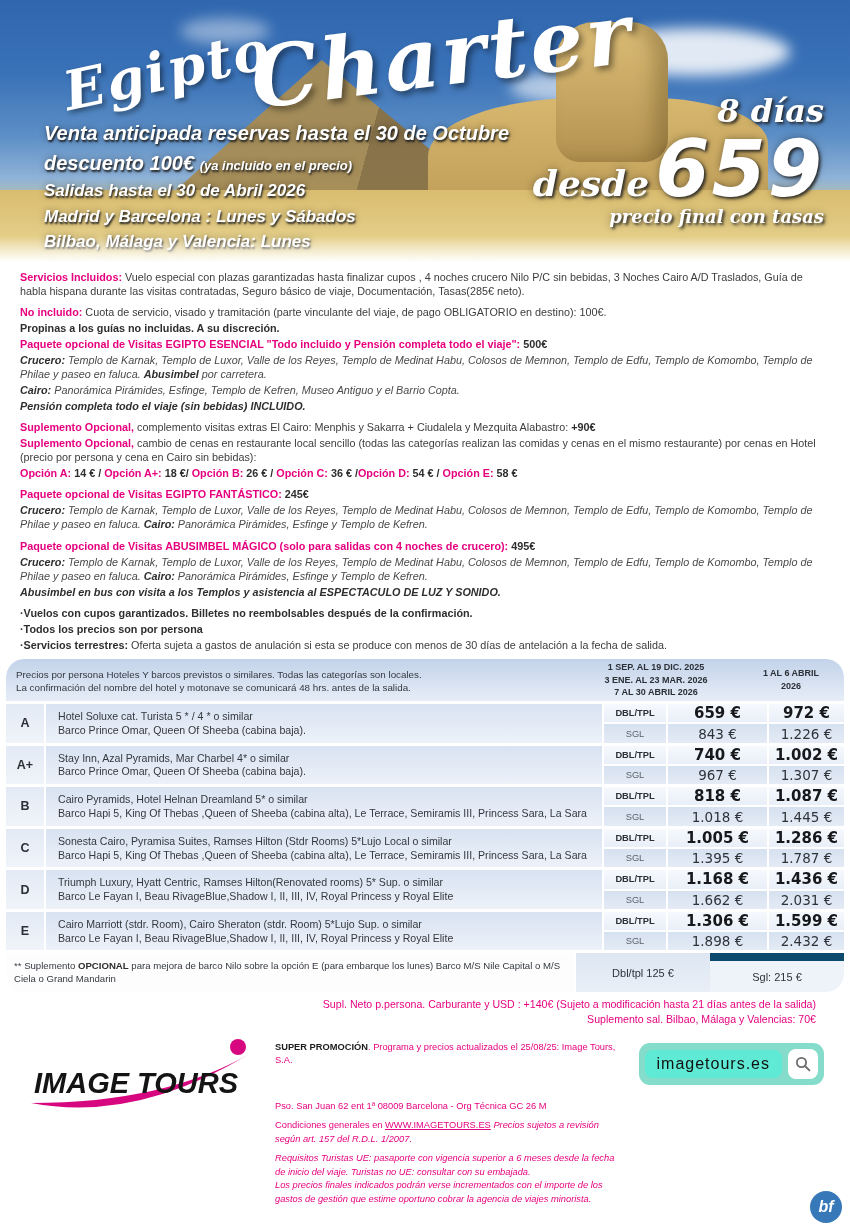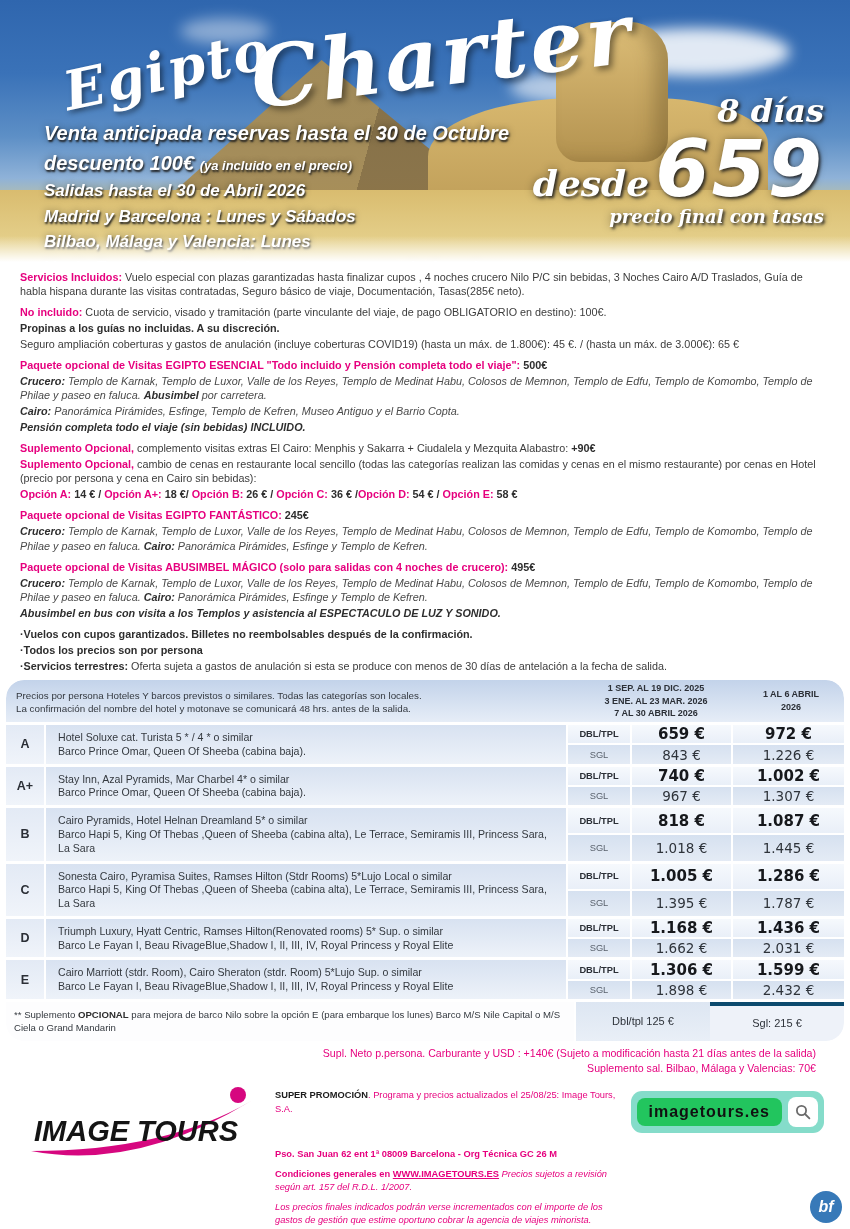--- a/index.html
+++ b/index.html
@@ -68,61 +68,61 @@
   .t-head .dates1 { width:164px; display:flex; align-items:center; justify-content:center; text-align:center;
     font-weight:bold; font-size:9px; white-space:pre-line; color:#2b2f36; line-height:1.4; }
   .t-head .dates2 { width:106px; display:flex; align-items:center; justify-content:center; text-align:center;
     font-weight:bold; font-size:9px; white-space:pre-line; color:#2b2f36; line-height:1.4; }
 
   .t-group { display:flex; border-top:3px solid #fff; }
   .cell-label { width:38px; background:linear-gradient(180deg,#e3eaf5,#f0f4fa);
     display:flex; align-items:center; justify-content:center; font-weight:bold; font-size:12.5px; color:#2b2f36; }
   .cell-desc { flex:1; background:linear-gradient(180deg,#d8e2f1,#edf2f9); padding:6px 10px 5px 12px;
     white-space:pre-line; color:#34393f; font-size:10.6px; line-height:1.3; border-left:2px solid #fff; }
-  .cell-right { width:278px; display:flex; flex-direction:column; border-left:2px solid #fff; }
+  .cell-right { width:242px; display:flex; flex-direction:column; border-left:2px solid #fff; }
   .sub { display:flex; flex:1; }
   .sub + .sub { border-top:2px solid #fff; }
   .sub .rate { width:62px; display:flex; align-items:center; justify-content:center;
     font-size:9.3px; font-weight:bold; color:#2b2f36; }
   .sub .p1 { width:101px; display:flex; align-items:center; justify-content:center;
     border-left:2px solid #fff; font-family:"DejaVu Sans",sans-serif; }
   .sub .p2 { flex:1; display:flex; align-items:center; justify-content:center;
     border-left:2px solid #fff; font-family:"DejaVu Sans",sans-serif; }
   .sub.dbl { background:linear-gradient(180deg,#f6f9fd,#e9eff8); }
   .sub.dbl .p1,.sub.dbl .p2 { font-size:15px; font-weight:bold; color:#16181c; }
   .sub.sgl { background:linear-gradient(180deg,#d6e1f0,#e4ebf5); }
   .sub.sgl .rate { font-weight:normal; color:#5a626d; }
   .sub.sgl .p1,.sub.sgl .p2 { font-size:13.5px; color:#2e333a; }
 
   .t-sup { display:flex; border-top:3px solid #fff; border-radius:0 0 18px 18px; overflow:hidden; }
   .t-sup .sup-note { flex:1; background:#fdfdfe; padding:7px 10px 6px 8px; font-size:9.6px; color:#34393f; line-height:1.35; }
   .t-sup .sup-right { width:270px; display:flex; flex-direction:row; border-left:2px solid #fff; }
   .t-sup .sup-cell { flex:1; display:flex; align-items:center; justify-content:center;
     font-size:11px; color:#2e333a; background:linear-gradient(180deg,#dde6f2,#e9eff7); }
-  .t-sup .sup-cell + .sup-cell { border-top:4px solid #0c4a6e; background:#eef2f9; }
+  .t-sup .sup-cell + .sup-cell { border-top:8px solid #0c4a6e; background:#eef2f9; }
 
   .after-table { text-align:right; padding:5px 34px 0 0; font-size:10.6px; line-height:1.4;
     color:#e6007e; font-weight:normal; }
 
   
   .footer { display:flex; padding:10px 26px 0 26px; gap:14px; align-items:flex-start; }
   .logo { position:relative; width:235px; height:92px; flex:none; }
   .logo-swoosh { position:absolute; left:0; top:0; width:235px; height:92px; }
   .logo-text { position:absolute; left:8px; top:30px; font-size:29px; font-weight:900; font-style:italic;
     color:#141414; letter-spacing:0px; font-family:"Liberation Sans",sans-serif; white-space:nowrap; }
   .foot-mid { flex:1; font-size:9.3px; line-height:1.45; padding-top:4px; }
   .foot-mid .row { margin-bottom:6px; }
   .fm { color:#e6007e; }
-  .fm-b { color:#e6007e; font-weight:bold;margin-top:32px; }
+  .fm-b { color:#e6007e; font-weight:normal;margin-top:32px; }
   .fm-i { color:#e6007e; font-style:italic; }
   .black-b { color:#1c1c1c; font-weight:bold; }
   .url { text-decoration:underline; cursor:pointer; }
   .search-pill { flex:none; background:#85dcca; border-radius:11px; padding:6px; display:flex; gap:6px;
     align-items:center; margin-top:6px; cursor:pointer; }
-  .pill-text { background:#22c55e; border-radius:8px; padding:5px 12px; font-weight:bold; font-size:16px;
+  .pill-text { background:#5eead4; border-radius:8px; padding:5px 12px; font-weight:normal; font-size:16px;
     color:#111; letter-spacing:1px;text-align:right; }
   .pill-icon { background:#fff; border-radius:8px; width:30px; height:30px; display:flex;
     align-items:center; justify-content:center; }
   .bf-badge { position:absolute; right:8px; bottom:6px; width:32px; height:32px; border-radius:50%;
     background:#3779b8; color:#fff; font-weight:bold; font-size:16px; display:flex; align-items:center;
     justify-content:center; font-style:italic; }
   .page { position:relative; width:850px; height:1229px; }
 </style>
 </head>
 <body>
@@ -162,21 +162,20 @@
     </div>
     <div class="hero-fade"></div>
   </div>
 
   <div class="content">
 
     <p><span class="magenta">Servicios Incluidos:</span><span> Vuelo especial con plazas garantizadas hasta finalizar cupos ,  4 noches crucero Nilo P/C sin bebidas, 3 Noches Cairo A/D Traslados, Guía de habla hispana durante las visitas contratadas, Seguro básico de viaje, Documentación, Tasas(285€ neto).</span></p>
 
     <p class="tight"><span class="magenta">No incluido:</span><span> Cuota de servicio, visado y tramitación (parte vinculante del viaje, de pago OBLIGATORIO en destino):  100€.</span></p>
     <p class="tight b">Propinas a los guías no incluidas. A su discreción.</p>
-    <p>Seguro ampliación coberturas y gastos de anulación (incluye coberturas COVID19) (hasta un máx. de 1.800€): 45 €. / (hasta un máx. de 3.000€): 65 €</p>
 
     <p class="tight"><span class="magenta">Paquete opcional de Visitas EGIPTO ESENCIAL "Todo incluido y Pensión completa todo el viaje": </span><span class="b">500€</span></p>
     <p class="tight it"><span class="bi">Crucero: </span><span>Templo de Karnak, Templo de Luxor,  Valle de los Reyes, Templo de Medinat Habu, Colosos de Memnon, Templo de Edfu, Templo de Komombo, Templo de Philae y paseo en faluca. </span><span class="bi">Abusimbel</span><span> por carretera.</span></p>
     <p class="tight it"><span class="bi">Cairo: </span><span>Panorámica Pirámides, Esfinge, Templo de Kefren, Museo Antiguo y el Barrio Copta.</span></p>
     <p class="bi">Pensión completa todo el viaje (sin bebidas) INCLUIDO.</p>
 
     <p class="tight"><span class="magenta">Suplemento Opcional,</span><span> complemento visitas extras El Cairo: Menphis y Sakarra + Ciudalela y Mezquita Alabastro: </span><span class="b">+90€</span></p>
     <p class="tight"><span class="magenta">Suplemento Opcional,</span><span> cambio de cenas en restaurante local sencillo (todas las categorías realizan las comidas y cenas en el mismo restaurante) por cenas en Hotel (precio por persona  y cena en Cairo sin bebidas):</span></p>
     <p><span class="magenta">Opción A:</span><span class="b"> 14 €</span><span class="b"> / </span><span class="magenta">Opción A+:</span><span class="b">  18 €</span><span class="b">/ </span><span class="magenta">Opción B:</span><span class="b"> 26 €</span><span class="b"> / </span><span class="magenta">Opción C:</span><span class="b"> 36 €</span><span class="b"> /</span><span class="magenta">Opción D:</span><span class="b"> 54 €</span><span class="b"> / </span><span class="magenta">Opción E:</span><span class="b"> 58 €</span></p>
 
@@ -333,20 +332,21 @@
         <path d="M5,66 Q110,86 225,16 Q140,66 5,66 Z" fill="#d6077f"></path>
         <circle cx="212" cy="10" r="8" fill="#d6077f"></circle>
       </svg>
       <div class="logo-text">IMAGE TOURS</div>
     </div>
 
     <div class="foot-mid">
       <div class="row"><span class="black-b">SUPER PROMOCIÓN</span><span class="fm">. Programa y precios actualizados el 25/08/25:  Image Tours, S.A.</span></div>
       <div class="row fm-b">Pso. San Juan 62 ent 1ª 08009 Barcelona - Org Técnica GC 26 M</div>
       <div class="row"><span class="fm-b">Condiciones generales en </span><span class="fm-b url">WWW.IMAGETOURS.ES</span><span class="fm-i"> Precios sujetos a revisión según art. 157 del R.D.L. 1/2007.</span></div>
+      <div class="fm-i">Requisitos Turistas UE: pasaporte con vigencia superior a 6 meses desde la fecha de inicio del viaje. Turistas no UE: consultar con su embajada.</div>
       <div class="fm-i">Los precios finales indicados podrán verse incrementados con el importe de los gastos de gestión que estime oportuno cobrar la agencia de viajes minorista.</div>
     </div>
 
     <div class="search-pill">
       <div class="pill-text">imagetours.es</div>
       <div class="pill-icon">
         <svg width="16" height="16" viewBox="0 0 16 16">
             <circle cx="6.5" cy="6.5" r="4.6" fill="none" stroke="#6b6b6b" stroke-width="1.8"></circle>
             <line x1="10" y1="10" x2="14.4" y2="14.4" stroke="#6b6b6b" stroke-width="1.8" stroke-linecap="round"></line>
           </svg>

